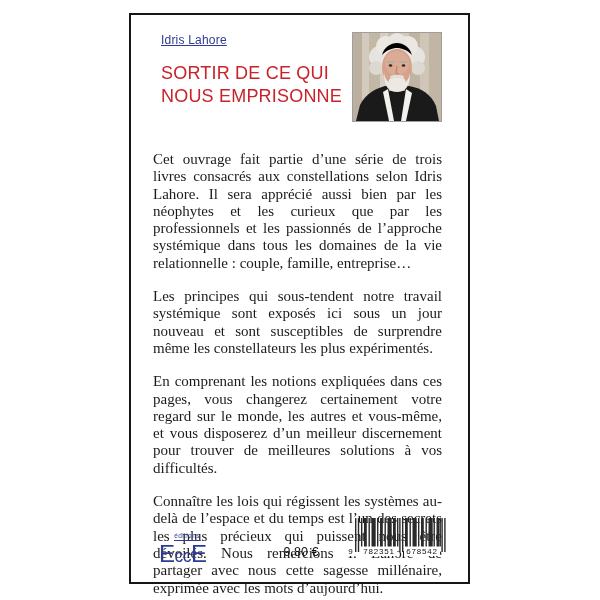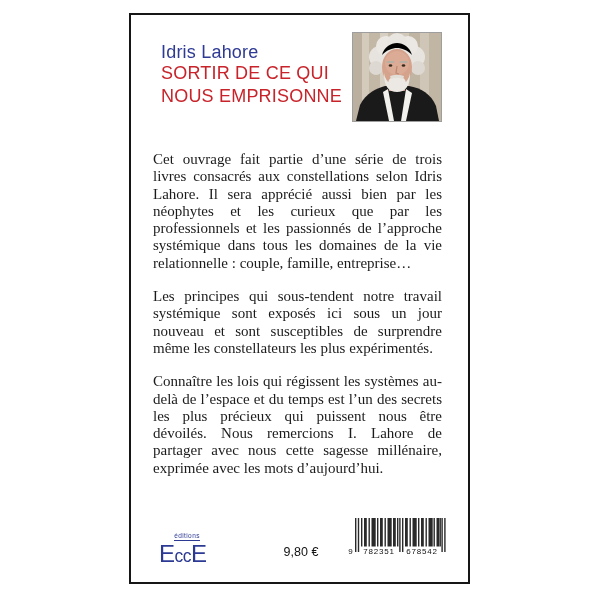--- a/index.html
+++ b/index.html
@@ -5,23 +5,24 @@
   html,body{margin:0;padding:0;}
   body{
     width:600px;height:600px;background:#ffffff;position:relative;overflow:hidden;
     font-family:"Liberation Sans",sans-serif;
   }
   .cover{
     position:absolute;left:129px;top:13px;width:341px;height:571px;
     background:#ffffff;border:2px solid #161616;box-sizing:border-box;
   }
   .author{
-    position:absolute;left:30px;top:28px;
-    font-size:18px;line-height:18px;color:#2e3a94;
+    position:absolute;left:30px;top:16px;
+    font-size:12px;line-height:18px;color:#2e3a94;
     letter-spacing:0.2px;
+    text-decoration:underline;
   }
   .title{
     position:absolute;left:30px;top:47px;
     font-size:18px;line-height:23px;color:#c8232a;
     letter-spacing:0.2px;
   }
   .photo-frame{
     position:absolute;left:221px;top:17px;width:88px;height:88px;
     border:1px solid #9e9e9e;overflow:hidden;background:#c8bdae;
   }
@@ -113,20 +114,21 @@
       <ellipse cx="44" cy="50" rx="9" ry="7" fill="#ece9e4"></ellipse>
       <path d="M37,43 C39,41.5 49,41.5 51,43 L50,46 C47,44.5 41,44.5 38,46 Z" fill="#e2dfd9"></path>
 
       <path d="M29,22 C31,14 38,10 44,10 C50,10 57,14 59,22 C54,17 49,15 44,15 C39,15 34,17 29,22 Z" fill="#efedе9"></path>
     </svg>
   </div>
 
   <div class="synopsis">
     <p>Cet ouvrage fait partie d’une série de trois livres consacrés aux constellations selon Idris Lahore. Il sera apprécié aussi bien par les néophytes et les curieux que par les professionnels et les passionnés de l’approche systémique dans tous les domaines de la vie relationnelle : couple, famille, entreprise…</p>
     <p>Les principes qui sous-tendent notre travail systémique sont exposés ici sous un jour nouveau et sont susceptibles de surprendre même les constellateurs les plus expérimentés.</p>
+    <p>En comprenant les notions expliquées dans ces pages, vous changerez certainement votre regard sur le monde, les autres et vous-même, et vous disposerez d’un meilleur discernement pour trouver de meilleures solutions à vos difficultés.</p>
     <p>Connaître les lois qui régissent les systèmes au-delà de l’espace et du temps est l’un des secrets les plus précieux qui puissent nous être dévoilés. Nous remercions I. Lahore de partager avec nous cette sagesse millénaire, exprimée avec les mots d’aujourd’hui.</p>
   </div>
 
   <div class="logo">
     <span class="ed">éditions</span>
     <span class="name"><span class="big">E</span><span class="small">cc</span><span class="big">E</span></span>
   </div>
 
   <div class="price">9,80 €</div>
 

